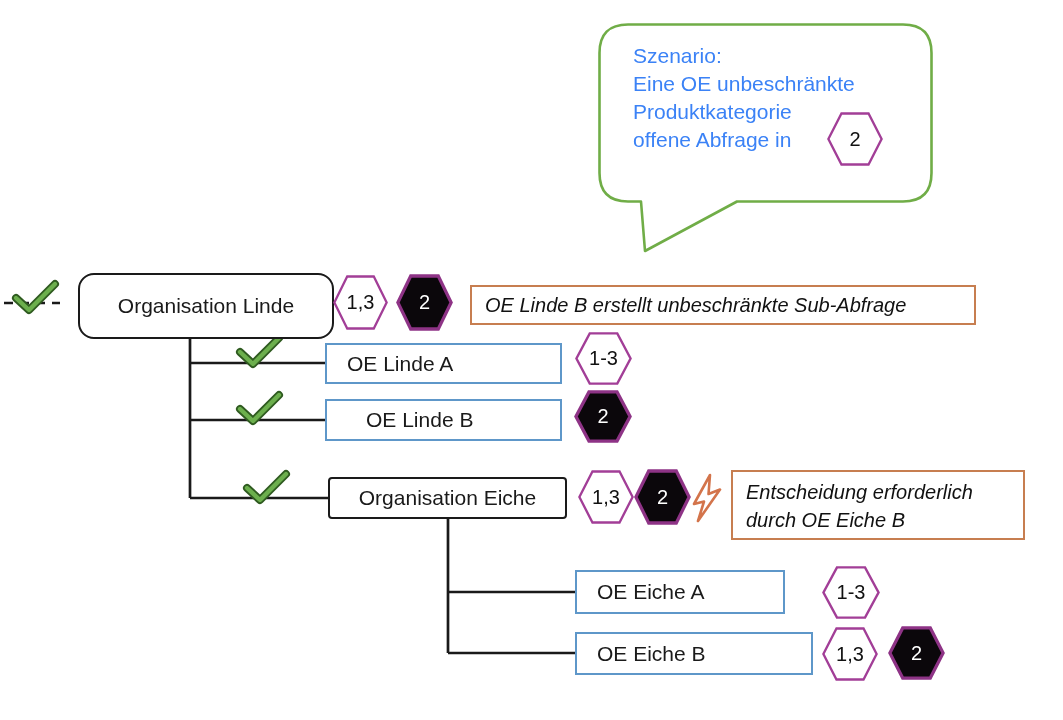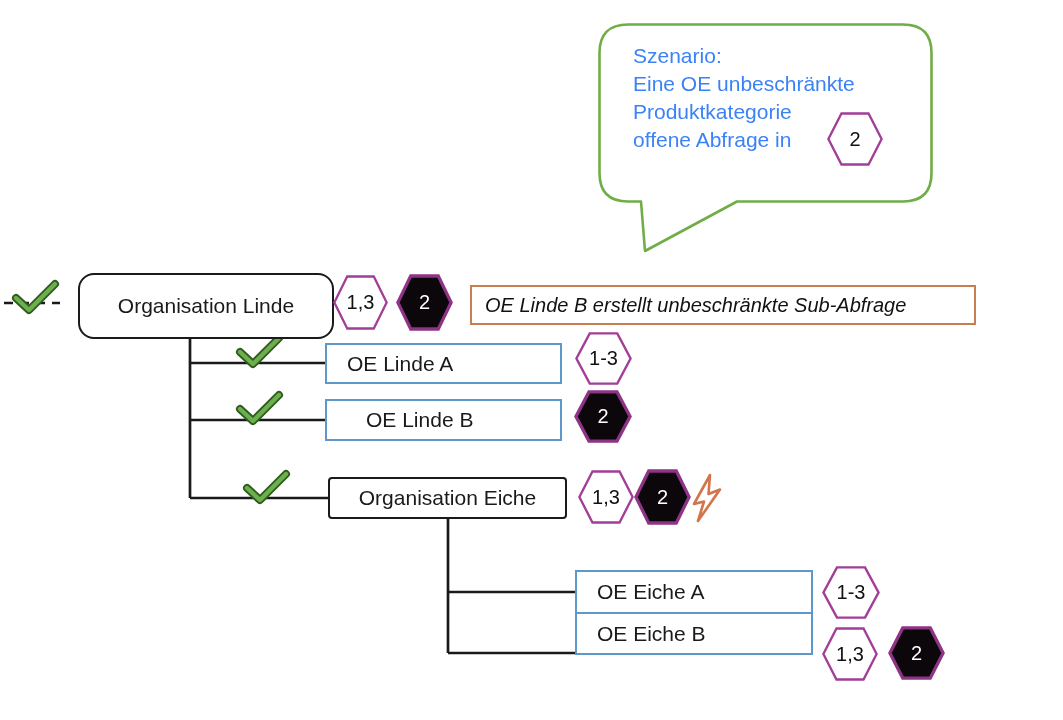--- a/index.html
+++ b/index.html
@@ -96,24 +96,24 @@
   </div>
   <div class="node oe r10" style="left:325px;top:343px;width:237px;height:41px;">
     <span>OE Linde A</span>
   </div>
   <div class="node oe r10" style="left:325px;top:399px;width:237px;height:42px;padding-left:39px;">
     <span>OE Linde B</span>
   </div>
   <div class="node org r12" style="left:328px;top:477px;width:239px;height:42px;">
     <span>Organisation Eiche</span>
   </div>
-  <div class="node oe r10" style="left:575px;top:570px;width:238px;height:44px;">
+  <div class="node oe r10" style="left:575px;top:570px;width:210px;height:44px;">
     <span>OE Eiche A</span>
   </div>
-  <div class="node oe r10" style="left:575px;top:612px;width:238px;height:43px;">
+  <div class="node oe r10" style="left:575px;top:632px;width:238px;height:43px;">
     <span>OE Eiche B</span>
   </div>
 
   <div class="hex" style="left:333px;top:275px;width:55px;height:55px;">
     <svg viewBox="0 0 60 56" preserveAspectRatio="none">
         <polygon points="15.5,1.5 44.5,1.5 58.5,28 44.5,54.5 15.5,54.5 1.5,28" fill="#fff" stroke="#A23E97" stroke-width="2.5"></polygon>
       </svg>
     <span class="hex-label">1,3</span>
   </div>
   <div class="hex filled" style="left:396px;top:274px;width:57px;height:57px;">
@@ -164,14 +164,18 @@
   <div class="hex filled" style="left:888px;top:626px;width:57px;height:54px;">
     <svg viewBox="0 0 60 56" preserveAspectRatio="none">
         <polygon points="15.5,2 44.5,2 58,28 44.5,54 15.5,54 2,28" fill="#0B070B" stroke="#8E3386" stroke-width="3.4"></polygon>
       </svg>
     <span class="hex-label">2</span>
   </div>
 
   <div class="note single" style="left:470px;top:277px;width:506px;height:40px;">
     <span>OE Linde B erstellt unbeschränkte Sub-Abfrage</span>
   </div>
+  <div class="note multi" style="left:731px;top:462px;width:294px;height:70px;">
+    <div>Entscheidung erforderlich</div>
+    <div>durch OE Eiche B</div>
+  </div>
 
 </div>
 
 </body></html>

